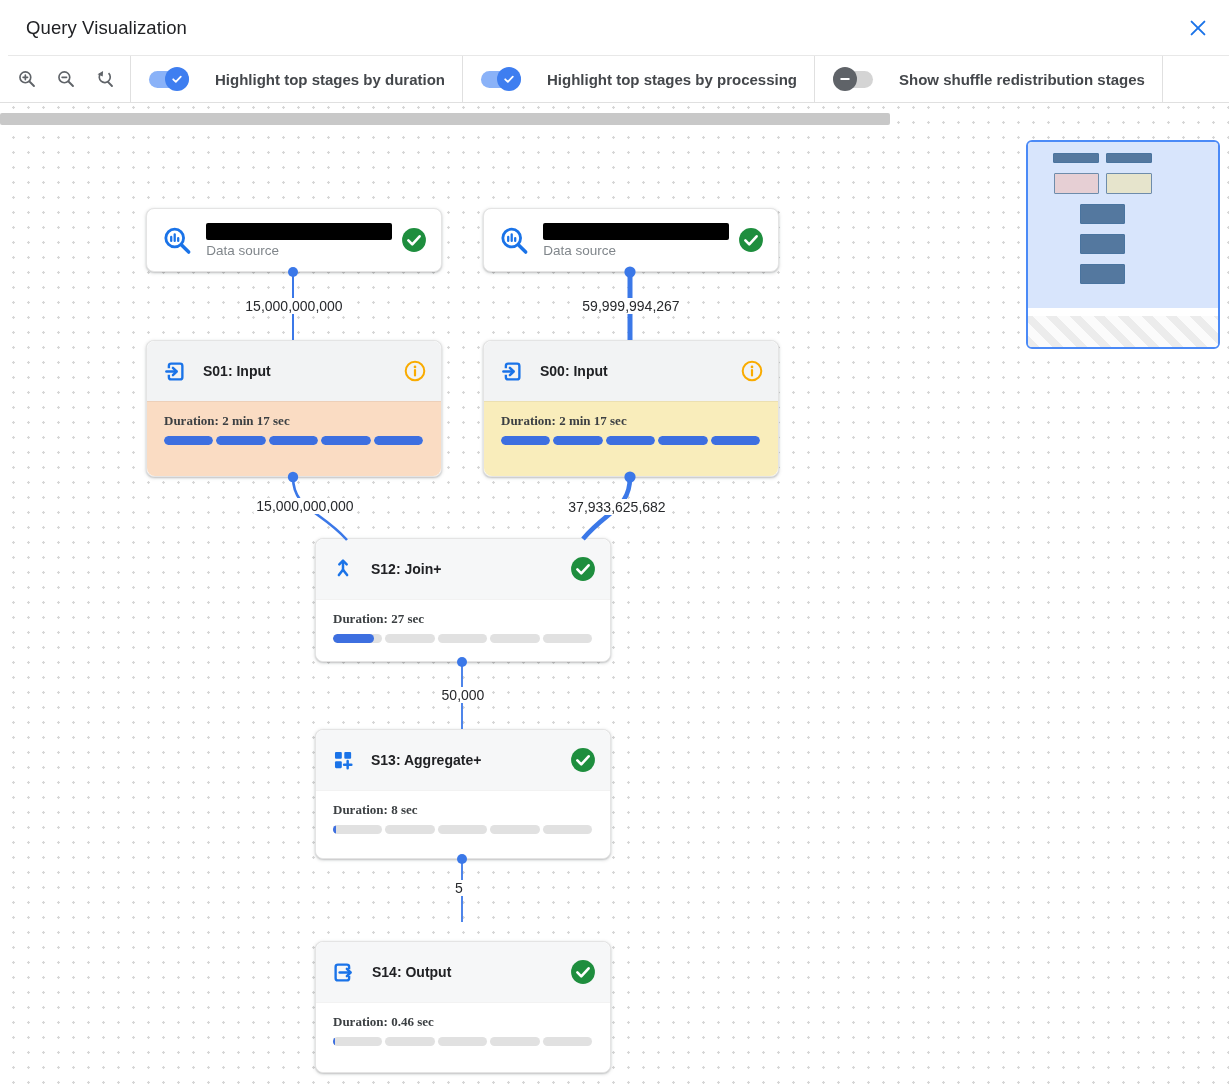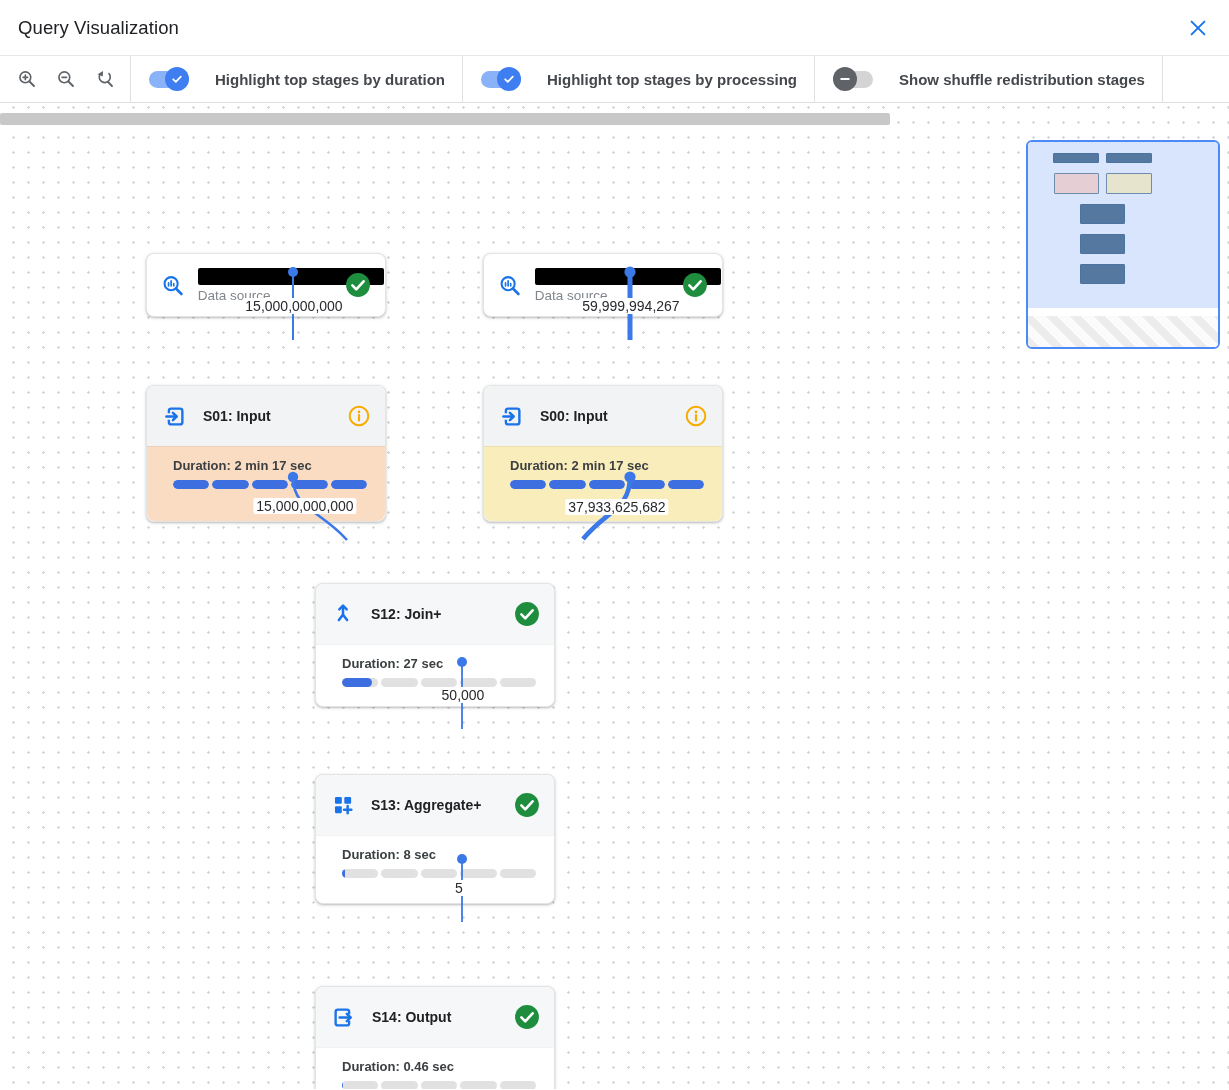--- a/index.html
+++ b/index.html
@@ -3,21 +3,21 @@
 <meta charset="utf-8">
 <style>
   * { box-sizing: border-box; margin: 0; padding: 0; }
   html,body { width:1229px; height:1090px; }
   body {
     font-family: "Liberation Sans", sans-serif;
     background:#fff; color:#202124; overflow:hidden; position:relative;
   }
   
   .header { height:56px; display:flex; align-items:center; padding:0 18px;
-            border-bottom:1px solid #e8e8e8; background:#fff; }
+            border-bottom:1px solid #e8e8e8; background:#fff;margin-left:8px; }
   .header .title { font-size:18.5px; letter-spacing:.1px; color:#202124; }
   .close-btn { margin-left:auto; width:26px; height:26px; display:flex;
                align-items:center; justify-content:center; cursor:pointer; }
   
   .toolbar { height:47px; display:flex; align-items:stretch; border-bottom:1px solid #e0e0e0;
              background:#fff; padding-left:14px; }
   .tool-group { display:flex; align-items:center; gap:13px; padding-right:12px; }
   .tool-btn { width:26px; height:26px; display:flex; align-items:center; justify-content:center; cursor:pointer; }
   .vdiv { width:1px; background:#e0e0e0; align-self:stretch; }
   .toggle-group { display:flex; align-items:center; gap:26px; padding:0 17px 0 18px; }
@@ -37,33 +37,33 @@
   .canvas { position:relative; height:986px; overflow:hidden; background:#fff;
     background-image:radial-gradient(circle, #d6d6d6 1.05px, transparent 1.45px);
     background-size:15px 15px; background-position:6px 27px; }
   .hscrollbar { position:absolute; left:0; top:10px; width:890px; height:12px;
                 background:#c8c8c8; border-radius:2px; z-index:4; cursor:pointer; }
   svg.edges { position:absolute; left:0; top:0; z-index:5; pointer-events:none; }
   .edge-label { position:absolute; transform:translate(-50%,-50%); z-index:6;
                 font-size:14px; color:#27292c; background:#fff; padding:0 3px;
                 border-radius:2px; white-space:nowrap; }
   
-  .card { position:absolute; width:240px; background:#fff; border-radius:8px; z-index:3;
+  .card { position:absolute; width:296px; background:#fff; border-radius:8px; z-index:3;
           border:1px solid #e4e4e4;
-          box-shadow:0 1px 2px rgba(60,64,67,.25), 0 1px 4px rgba(60,64,67,.12); cursor:pointer;margin-top:45px; }
+          box-shadow:0 1px 2px rgba(60,64,67,.25), 0 1px 4px rgba(60,64,67,.12); cursor:pointer; }
   .ds-card { height:64px; display:flex; align-items:center; padding:0 14px; gap:13px; }
   .ds-mid { display:flex; flex-direction:column; gap:3px; min-width:0; }
   .redacted { width:186px; height:17px; background:#000; border-radius:2px; }
   .ds-label { font-size:13.5px; color:#80868b; }
   .status { margin-left:auto; flex:0 0 auto; display:flex; }
   .stage-head { height:60px; display:flex; align-items:center; gap:15px; padding:0 14px;
                 background:#f2f3f4; border-radius:8px 8px 0 0; }
   .stage-title { font-size:14px; font-weight:bold; color:#202124; }
-  .stage-body { border-radius:0 0 8px 8px; padding:11px 18px 0 26px; background:#fff;
-                border-top:1px solid rgba(0,0,0,.05); }
+  .stage-body { border-radius:0 0 8px 8px; padding:11px 18px 0 17px; background:#fff;
+                border-top:1px solid rgba(0,0,0,.05);font-family:Liberation Serif, serif; }
   .stage-body.hl-duration  { background:#fadcc3; }
   .stage-body.hl-processing{ background:#f9edbb; }
   .duration { font-size:13px; font-weight:bold; color:#3c4043; }
   .segbar { display:flex; gap:3px; height:9px; margin-top:7px; }
   .segbar .seg { flex:1; background:#e1e1e1; border-radius:4.5px; overflow:hidden; }
   .segbar .seg-fill { height:100%; background:#3d6fe0; border-radius:4.5px; }
   
   .minimap { position:absolute; left:1026px; top:37px; width:194px; height:209px;
              border:2px solid #4b8af7; border-radius:6px; background:#fff; overflow:hidden;
              z-index:4; cursor:pointer; }

